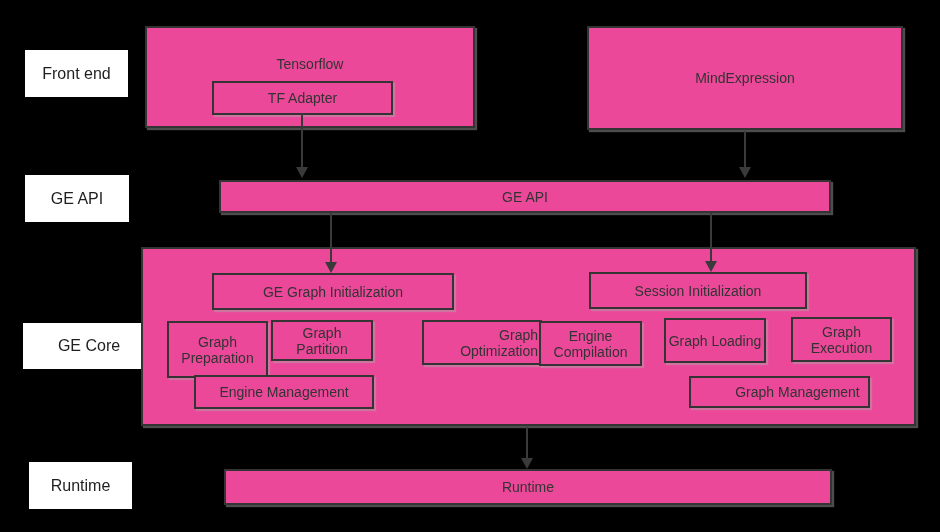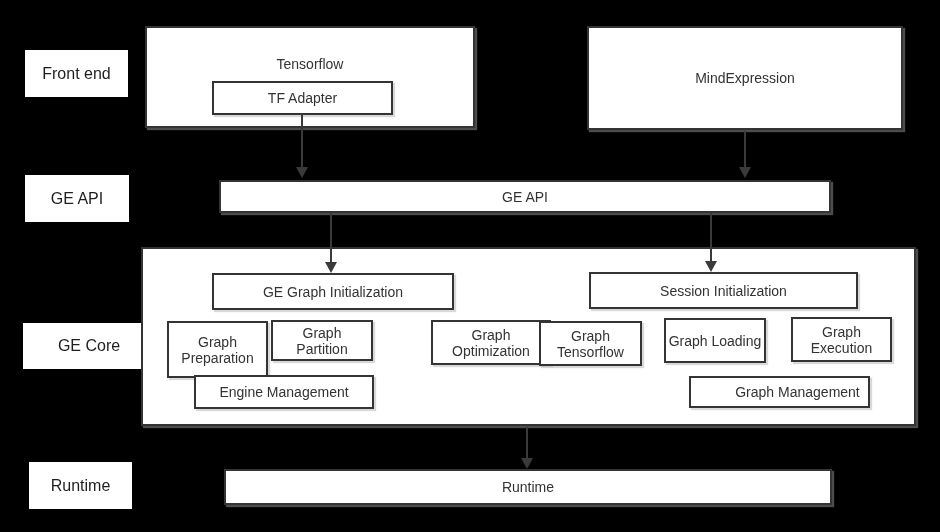--- a/index.html
+++ b/index.html
@@ -23,21 +23,21 @@
     display: flex;
     align-items: center;
     justify-content: center;
     font-size: 16px;
     color: #1f1f1f;
   }
   
   .box {
     position: absolute;
     box-sizing: border-box;
-    background: #ffffff;
+    background: #ec4899;
     border: 2px solid #343434;
     display: flex;
     align-items: center;
     justify-content: center;
     text-align: center;
     font-size: 14px;
     line-height: 16px;
     color: #333;
     box-shadow: 2px 2px 1px rgba(170,170,170,0.45);
   }
@@ -85,26 +85,26 @@
     <div class="box" style="left:65px; top:53px; width:181px; height:34px;">TF Adapter</div>
   </div>
 
   <div class="box" style="left:587px; top:26px; width:316px; height:104px;">MindExpression</div>
 
   <div class="box" style="left:219px; top:180px; width:612px; height:33px;">GE API</div>
 
   <div class="box" style="left:141px; top:247px; width:775px; height:179px;">
 
     <div class="box" style="left:69px; top:24px; width:242px; height:37px;">GE Graph Initialization</div>
-    <div class="box" style="left:446px; top:23px; width:269px; height:37px;">Session Initialization</div>
+    <div class="box" style="left:446px; top:23px; width:218px; height:37px;">Session Initialization</div>
 
     <div class="box small" style="left:24px; top:72px; width:101px; height:57px;">Graph Preparation</div>
     <div class="box small" style="left:128px; top:71px; width:102px; height:41px;">Graph Partition</div>
-    <div class="box small" style="left:288px; top:71px; width:120px; height:45px;">Graph Optimization</div>
-    <div class="box small" style="left:396px; top:72px; width:103px; height:45px;">Graph Tensorflow</div>
+    <div class="box small" style="left:279px; top:71px; width:120px; height:45px;text-align:right;">Graph Optimization</div>
+    <div class="box small" style="left:396px; top:72px; width:103px; height:45px;">Engine Compilation</div>
     <div class="box small" style="left:521px; top:69px; width:102px; height:45px;">Graph Loading</div>
     <div class="box small" style="left:648px; top:68px; width:101px; height:45px;">Graph Execution</div>
 
     <div class="box" style="left:51px; top:126px; width:180px; height:34px;">Engine Management</div>
     <div class="box" style="left:546px; top:127px; width:181px; height:32px;padding-left:36px;">Graph Management</div>
   </div>
 
   <div class="box" style="left:224px; top:469px; width:608px; height:36px;">Runtime</div>
 
   <div class="arrow" style="left:301px; top:113px; height:54px;"></div>

